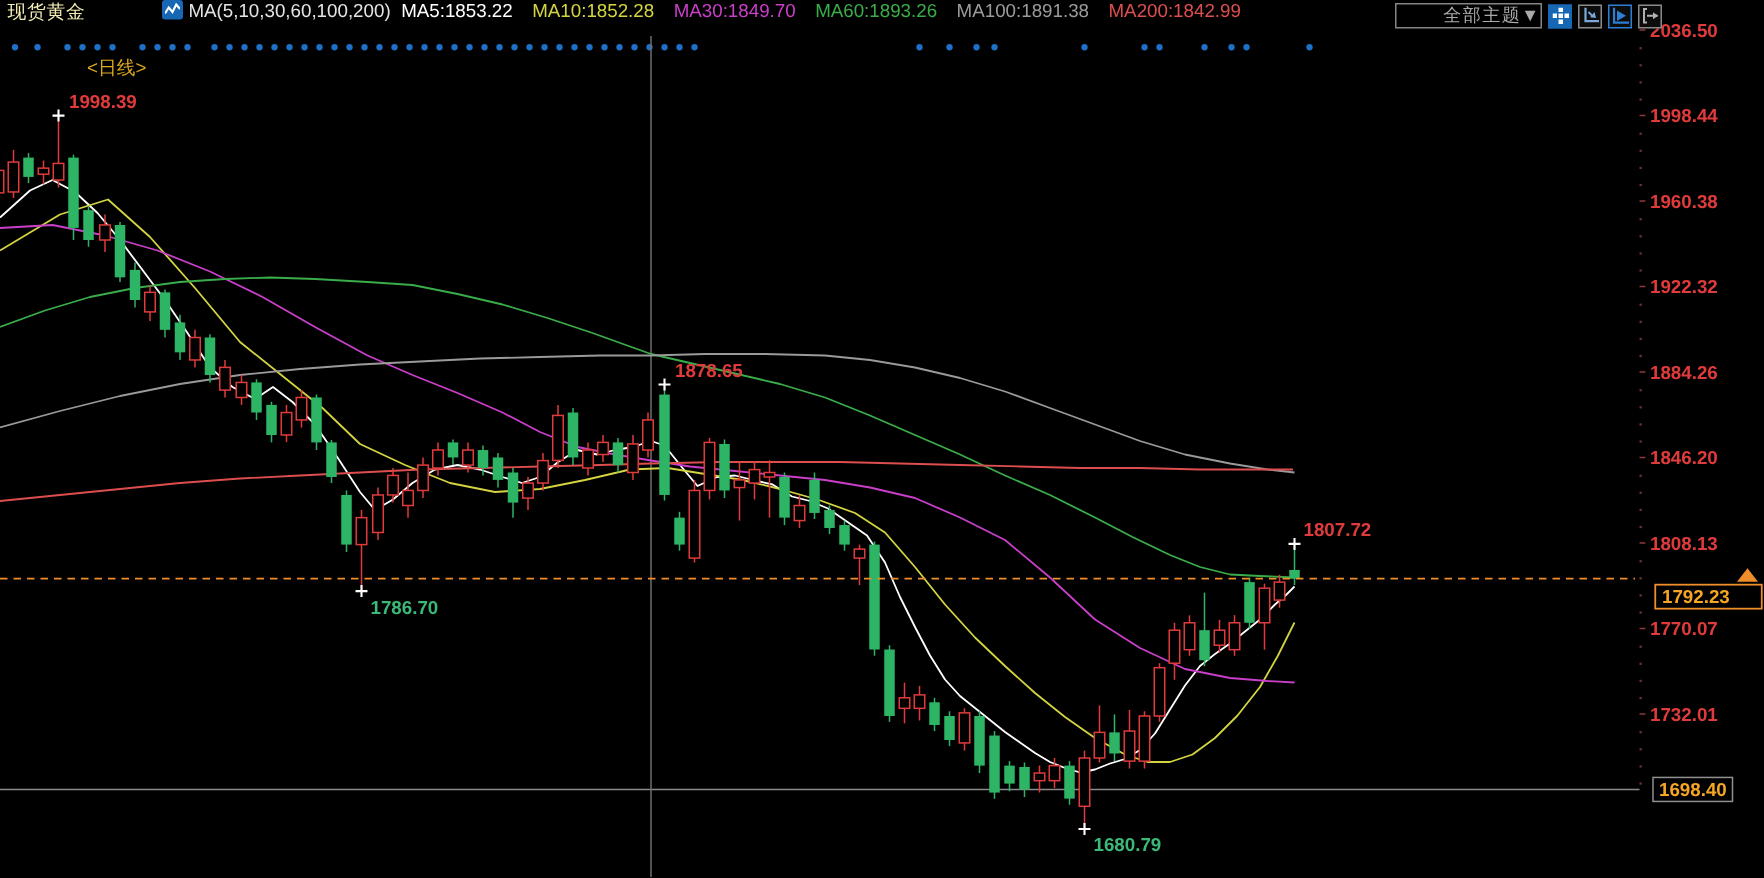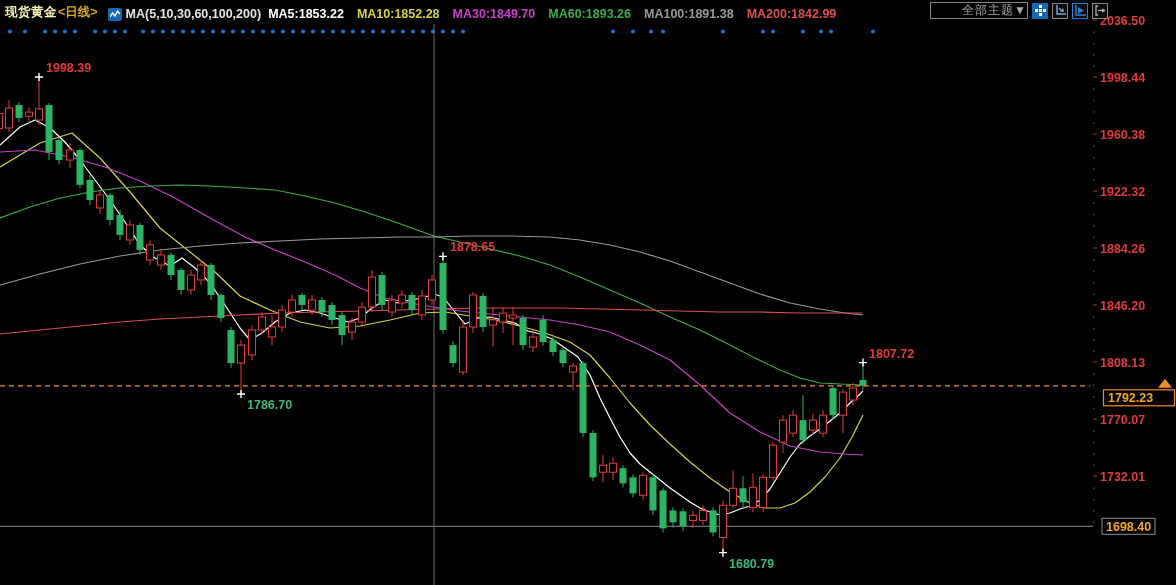--- a/index.html
+++ b/index.html
@@ -1,23 +1,23 @@
 <!DOCTYPE html>
 <html><head>
 <meta charset="utf-8">
 <style>
   html,body{margin:0;padding:0;background:#000;}
   #app{position:relative;width:1176px;height:585px;background:#000;overflow:hidden;
        font-family:"Liberation Sans","DejaVu Sans",sans-serif;}
   #chart{position:absolute;left:0;top:0;}
   #topbar{position:absolute;left:0;top:0;width:1176px;height:21px;display:flex;
-          align-items:flex-end;padding-left:5px;box-sizing:border-box;
-          font-size:12.5px;font-weight:700;white-space:nowrap;z-index:5;}
+          align-items:flex-start;padding-left:5px;box-sizing:border-box;
+          font-size:12.5px;font-weight:400;white-space:nowrap;z-index:5;}
   .title{color:#f2eeb4;letter-spacing:.5px;}
-  .period{color:#dca81e;margin-left:1px;}
+  .period{color:#dca81e;margin-left:1px;margin-top:37px;}
   .chart-ico{width:14px;height:13px;margin:0 4px 0 10px;background:#1668b4;
              display:inline-flex;align-items:center;justify-content:center;border-radius:2px;}
   .ind-label{color:#e4e4e4;margin-right:7px;}
   .leg{margin-right:13px;}
   #controls{position:absolute;top:2px;right:68px;display:flex;align-items:center;gap:4px;z-index:6;}
   #theme-btn{min-width:96px;height:15px;border:1px solid #858585;color:#aaaaaa;
              font-size:12px;font-weight:400;text-align:right;line-height:15px;
              letter-spacing:1px;background:#000;cursor:pointer;}
   .tool-btn{width:16px;height:16px;box-sizing:border-box;display:inline-flex;
             align-items:center;justify-content:center;background:#0c0c0c;cursor:pointer;}

